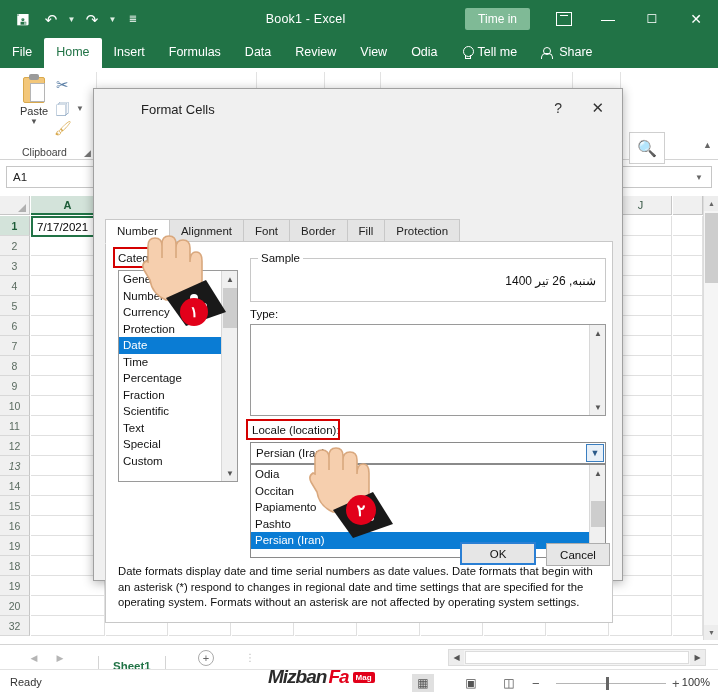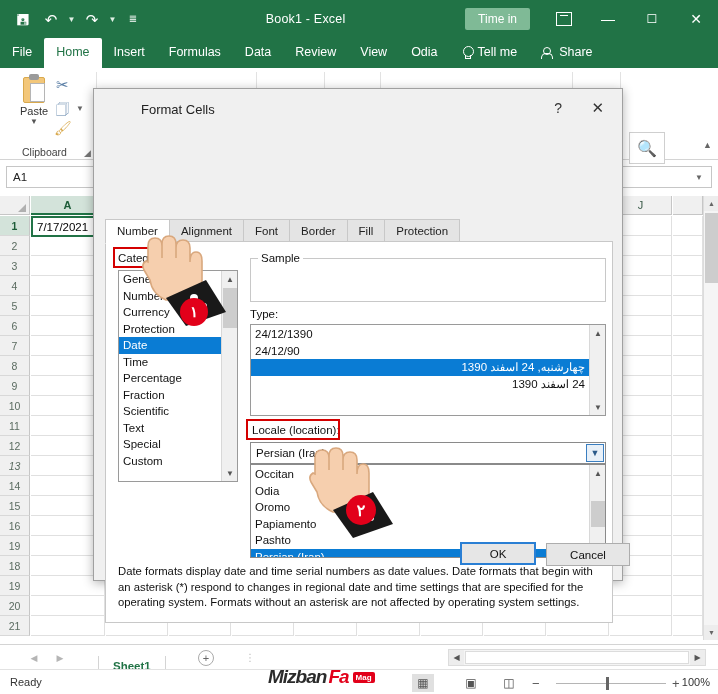--- a/index.html
+++ b/index.html
@@ -402,21 +402,21 @@
         <div class="rowhead" style="top: 220px;">11</div>
         <div class="rowhead" style="top: 240px;">12</div>
         <div class="rowhead" style="top: 260px; font-style: italic;">13</div>
         <div class="rowhead" style="top: 280px;">14</div>
         <div class="rowhead" style="top: 300px;">15</div>
         <div class="rowhead" style="top: 320px;">16</div>
         <div class="rowhead" style="top: 340px;">19</div>
         <div class="rowhead" style="top: 360px;">18</div>
         <div class="rowhead" style="top: 380px;">19</div>
         <div class="rowhead" style="top: 400px;">20</div>
-        <div class="rowhead" style="top: 420px;">21</div>
+        <div class="rowhead" style="top: 420px;">32</div>
       </div>
     <div id="cells">
         <div class="gcell" style="left: 31px; width: 74px; top: 20px;"></div>
         <div class="gcell" style="left: 106px; width: 62px; top: 20px;"></div>
         <div class="gcell" style="left: 169px; width: 62px; top: 20px;"></div>
         <div class="gcell" style="left: 232px; width: 62px; top: 20px;"></div>
         <div class="gcell" style="left: 295px; width: 62px; top: 20px;"></div>
         <div class="gcell" style="left: 358px; width: 62px; top: 20px;"></div>
         <div class="gcell" style="left: 421px; width: 62px; top: 20px;"></div>
         <div class="gcell" style="left: 484px; width: 62px; top: 20px;"></div>
@@ -720,64 +720,58 @@
           </div>
         <div class="lb-scroll">
           <div class="lbs-arrow" style="top:0;">▲</div>
           <div class="lbs-thumb" style="top:17px; height:40px;"></div>
           <div class="lbs-arrow" style="bottom:0;">▼</div>
         </div>
       </div>
 
       <div class="group-frame" style="left:144px; top:16px; width:356px; height:44px;"></div>
       <div class="group-title" style="left:152px; top:10px;">Sample</div>
+      <div class="sample-val" style="left:160px; top:32px; width:330px; text-align:right;">شنبه, 26 تیر 1400</div>
 
       <div class="lbl" style="left:144px; top:66px;">Type:</div>
       <div class="listbox" style="left:144px; top:82px; width:356px; height:92px;">
-        <div id="type-list" style="position:absolute; left:0; top:1px; right:16px;">
-            <div class="li">24/12/1390</div>
-            <div class="li">24/12/90</div>
-            <div class="li sel rtl">چهارشنبه, 24 اسفند 1390</div>
-            <div class="li rtl">24 اسفند 1390</div>
-          </div>
         <div class="lb-scroll">
           <div class="lbs-arrow" style="top:0;">▲</div>
           <div class="lbs-arrow" style="bottom:0;">▼</div>
         </div>
       </div>
 
       <div class="lbl" style="left:146px; top:182px;">Locale (location):</div>
       <div class="redbox" style="left:140px; top:177px; width:94px; height:21px;"></div>
 
       <div class="combo" style="left:144px; top:200px; width:356px; height:22px;">
         <span>Persian (Iran)</span>
         <span class="combo-btn">▼</span>
       </div>
 
       <div class="listbox" style="left:144px; top:222px; width:356px; height:94px; border-color:#8a8a8a;">
         <div id="locale-list" style="position:absolute; left:0; top:1px; right:16px;">
+            <div class="li">Odia</div>
             <div class="li">Occitan</div>
-            <div class="li">Odia</div>
-            <div class="li">Oromo</div>
             <div class="li">Papiamento</div>
             <div class="li">Pashto</div>
             <div class="li sel">Persian (Iran)</div>
           </div>
         <div class="lb-scroll">
           <div class="lbs-arrow" style="top:0;">▲</div>
           <div class="lbs-thumb" style="top:36px; height:26px;"></div>
           <div class="lbs-arrow" style="bottom:0;">▼</div>
         </div>
       </div>
 
       <div class="desc" style="left:12px; top:322px; width:486px;">Date formats display date and time serial numbers as date values.  Date formats that begin with an asterisk (*) respond to changes in regional date and time settings that are specified for the operating system. Formats without an asterisk are not affected by operating system settings.</div>
     </div>
 
     <div class="dbtn primary" style="left:366px; top:453px; width:76px;">OK</div>
-    <div class="dbtn" style="left:452px; top:454px; width:84px;">Cancel</div>
+    <div class="dbtn" style="left:452px; top:454px; width:64px;">Cancel</div>
   </div>
 
   <svg class="hand" style="left:130px; top:228px;" width="96" height="98" viewBox="0 0 96 98">
     <path d="M18 34 L18 18 Q18 10 25 10 Q32 10 32 18 L32 30 L32 16 Q32 8 39 8 Q46 8 46 16 L46 30 L46 20 Q46 12 53 12 Q60 12 60 20 L60 34 Q60 24 66 24 Q72 24 72 33 L72 52 Q72 66 60 72 L36 72 Q22 66 20 52 L14 42 Q11 36 16 33 Z" fill="#f6cfae" stroke="#d9a87e" stroke-width="1.6"></path>
     <path d="M36 70 L76 52 L96 84 L56 98 Z" fill="#191919"></path>
     <circle cx="64" cy="70" r="4" fill="#fff"></circle>
     <circle cx="74" cy="78" r="3" fill="#fff"></circle>
   </svg>
   <div class="badge" style="left:180px; top:298px; width:28px; height:28px; font-size:15px;">۱</div>
 

